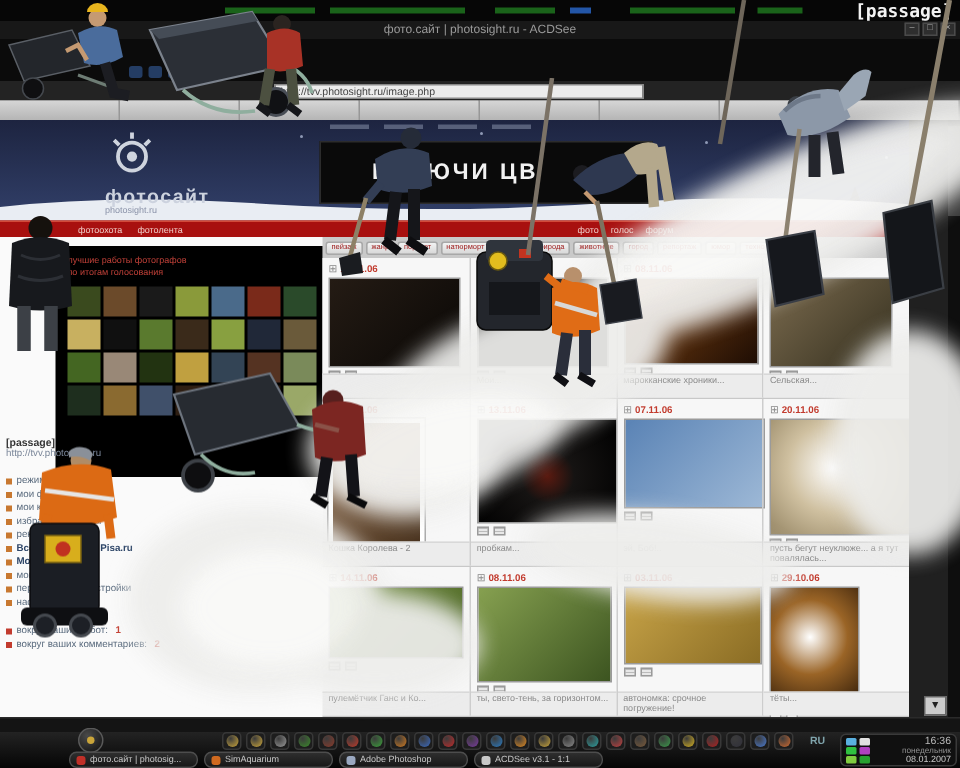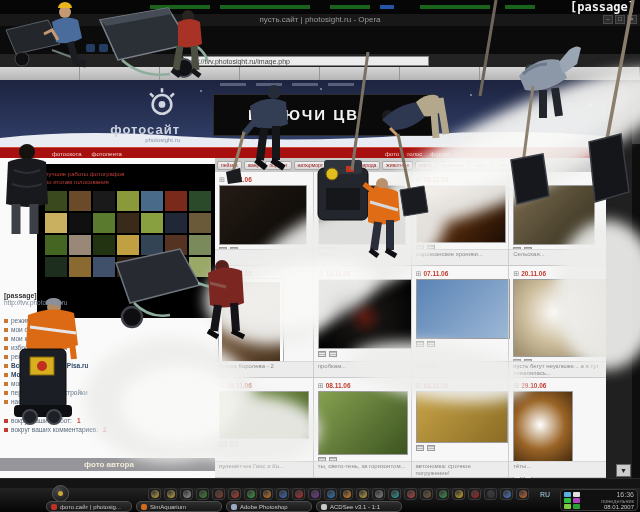--- a/index.html
+++ b/index.html
@@ -27,21 +27,21 @@
   .tabsrow{position:absolute;left:0;top:53px;width:640px;height:13px;background:#bdbdbd;display:flex;}
   .tabseg{flex:1;border-right:1px solid #979797;background:linear-gradient(#d6d6d6,#b5b5b5);}
   
   .page{position:absolute;left:0;top:66px;width:640px;height:398px;background:#fff;overflow:hidden;}
   .hdr{position:absolute;left:0;top:0;width:606px;height:67px;
        background:linear-gradient(#1d2440,#32406a);}
   .star{position:absolute;width:2px;height:2px;background:#aab4d0;border-radius:50%;opacity:.8;}
   .snow{position:absolute;left:0;bottom:0;width:606px;height:18px;}
   .tree{position:absolute;width:0;height:0;border-left:4px solid transparent;border-right:4px solid transparent;
         border-bottom:11px solid #131c2c;}
-  .logo{position:absolute;left:70px;top:4px;width:110px;text-align:right;}
+  .logo{position:absolute;left:70px;top:4px;width:110px;text-align:left;}
   .logoname{color:#ccd2de;font-size:13px;font-weight:bold;letter-spacing:1px;}
   .logodom{color:#8a92a8;font-size:6px;}
   .hnav{position:absolute;left:220px;top:3px;display:flex;gap:10px;}
   .hnavdash{width:26px;height:3px;background:#7d87a0;opacity:.6;}
   .banner{position:absolute;left:213px;top:14px;width:222px;height:42px;background:#0a0a0a;
           border:1px solid #2c2c2c;color:#f2f2f2;font-size:15px;font-weight:bold;letter-spacing:2px;
           line-height:40px;padding-left:34px;overflow:hidden;}
   .redbar{position:absolute;left:0;top:67px;width:606px;height:11px;background:#a8100f;
           border-top:1px solid #d24a3a;}
   .rblinks{position:absolute;left:52px;top:0;height:11px;display:flex;gap:10px;align-items:center;}
@@ -133,21 +133,21 @@
     <div class="mon" style="left:150px;width:60px"></div>
     <div class="mon" style="left:220px;width:90px"></div>
     <div class="mon" style="left:330px;width:40px"></div>
     <div class="mon b" style="left:380px;width:14px"></div>
     <div class="mon" style="left:420px;width:70px"></div>
     <div class="mon" style="left:505px;width:30px"></div>
     <div class="passage">[passage]</div>
   </div>
 
   <div class="browser">
-    <div class="wtitle">пусть.сайт | photosight.ru - Opera</div>
+    <div class="wtitle">фото.сайт | photosight.ru - ACDSee</div>
     <div class="wctrls">
         <div class="wctrl">–</div>
         <div class="wctrl">□</div>
         <div class="wctrl">×</div>
       </div>
     <div class="toolbar">
       <div class="tbico" style="left:86px"></div>
       <div class="tbico" style="left:99px"></div>
       <div class="tbico" style="left:112px"></div>
       <div class="tbico" style="left:125px"></div>
@@ -311,21 +311,20 @@
     <span class="bullet"></span>
     <span class="sbclabel">вокруг ваших работ:</span>
     <span class="sbcval">1</span>
   </div>
           <div class="sbc">
     <span class="bullet"></span>
     <span class="sbclabel">вокруг ваших комментариев:</span>
     <span class="sbcval">2</span>
   </div>
         </div>
-      <div class="sbfooter">фото автора</div>
 
       <div class="grid">
           <div class="grow" style="height: 94px;">
             <div class="card">
     <div class="cdate">
       <span class="cal">⊞</span>
       <span class="dtxt">12.11.06</span>
     </div>
     <div class="thumb" style="width: 88px; height: 60px; background: linear-gradient(135deg, rgb(36, 27, 20), rgb(10, 8, 6));"></div>
     <div class="cicons">

